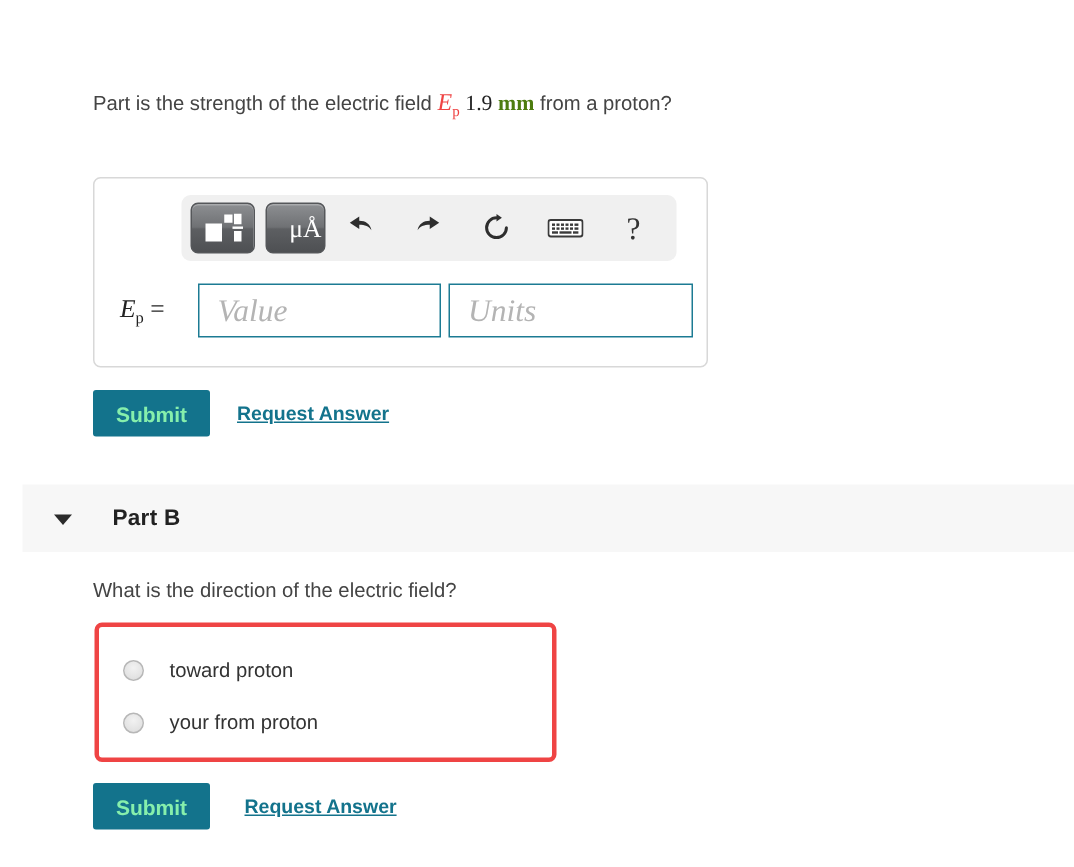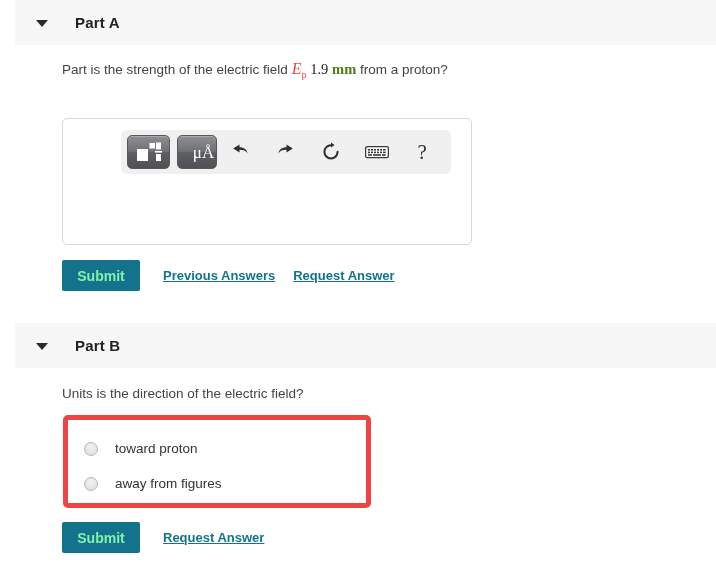--- a/index.html
+++ b/index.html
@@ -227,21 +227,21 @@
   .link.first { margin-left: 23px; }
   .link.second { margin-left: 18px; }
 
   
   .radio-box {
     position: absolute;
     left: 63px;
     top: 415px;
     width: 308px;
     height: 93px;
-    border: 5px solid #ef4444;
+    border: 3px solid #ef4444;
     border-radius: 5px;
     box-sizing: border-box;
     background: #ffffff;
   }
   .radio-row {
     position: absolute;
     left: 16px;
     display: flex;
     align-items: center;
     cursor: pointer;
@@ -261,24 +261,20 @@
     margin-left: 17px;
     font-size: 13.5px;
     color: #333333;
   }
 </style>
 </head>
 <body>
 
 <div class="page">
 
-  <div class="part-header a">
-    <div class="caret"></div>
-    <div class="part-title">Part A</div>
-  </div>
 
   <div class="content q-text" style="top:60px;">
     <span>Part is the strength of the electric field</span>
     <span class="mathvar"><i>E</i><sub>p</sub></span>
     <span class="mathnum">1.9</span>
     <span class="mathunit">mm</span>
     <span>from a proton?</span>
   </div>
 
 
@@ -338,43 +334,49 @@
             <rect x="3" y="10.2" width="4" height="1.6"></rect>
             <rect x="8" y="10.2" width="8" height="1.6"></rect>
             <rect x="17" y="10.2" width="3.6" height="1.6"></rect>
           </g>
         </svg>
       </div>
 
       <div class="tb-icon qmark">?</div>
     </div>
 
+    <div class="eq-row">
+      <div class="eq-label">
+        <i>E</i><sub>p</sub>&nbsp;<span>=</span>
+      </div>
+      <div class="fld value">Value</div>
+      <div class="fld units">Units</div>
+    </div>
   </div>
 
   <div class="btn-row a">
     <div class="submit-btn">Submit</div>
-    <div class="link first">Previous Answers</div>
     <div class="link second">Request Answer</div>
   </div>
 
   <div class="part-header b">
     <div class="caret"></div>
     <div class="part-title">Part B</div>
   </div>
 
-  <div class="content q-text" style="top:385px;">Units is the direction of the electric field?</div>
+  <div class="content q-text" style="top:385px;">What is the direction of the electric field?</div>
 
   <div class="radio-box">
     <div class="radio-row r1">
       <div class="radio-circle"></div>
       <div class="radio-label">toward proton</div>
     </div>
     <div class="radio-row r2">
       <div class="radio-circle"></div>
-      <div class="radio-label">away from figures</div>
+      <div class="radio-label">your from proton</div>
     </div>
   </div>
 
   <div class="btn-row b">
     <div class="submit-btn">Submit</div>
     <div class="link first">Request Answer</div>
   </div>
 
 </div>
 

